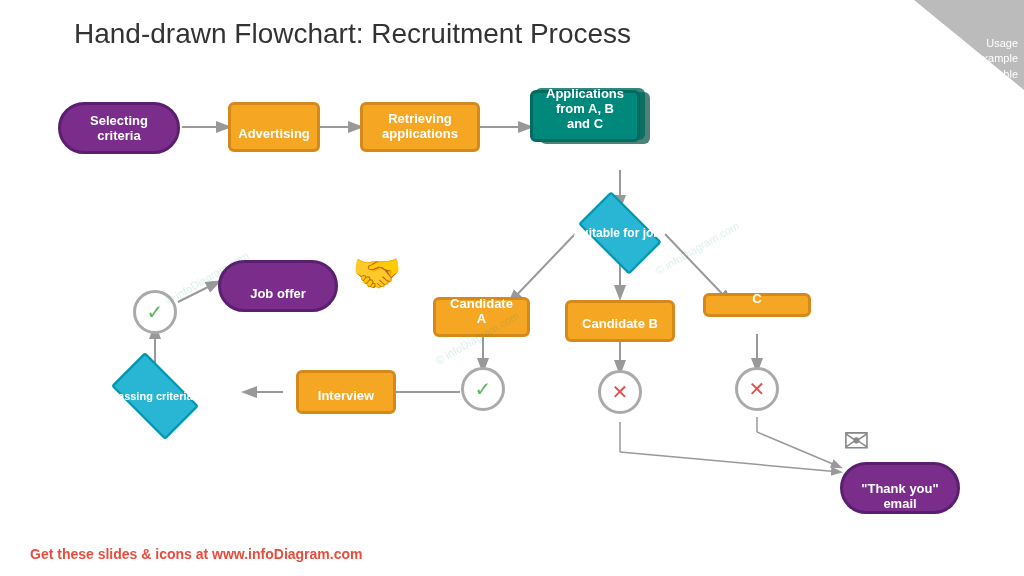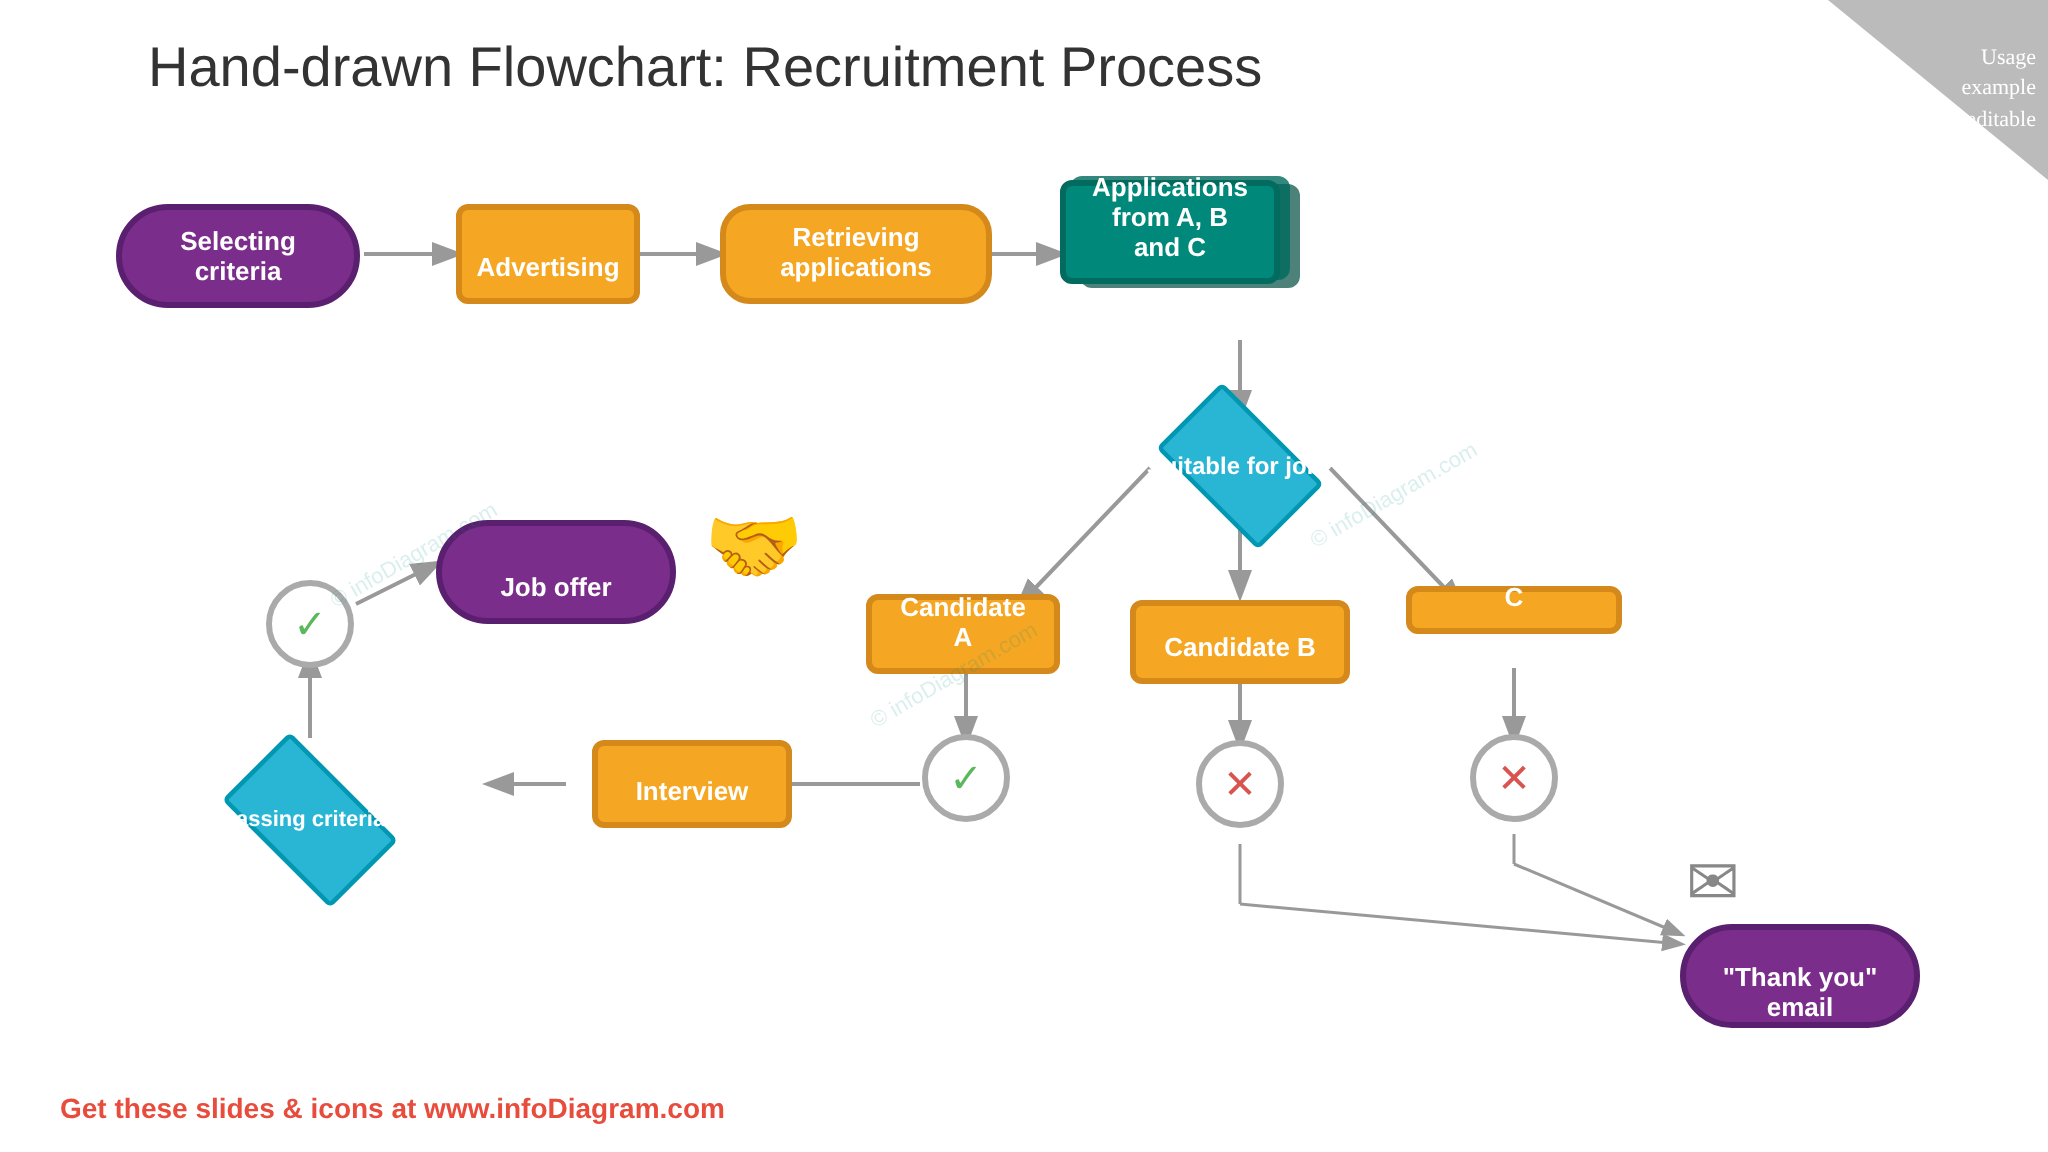--- a/index.html
+++ b/index.html
@@ -22,24 +22,23 @@
 
     .usage-badge {
       position: absolute;
       top: 0;
       right: 0;
       width: 110px;
       height: 90px;
       background: #bbb;
       clip-path: polygon(0 0, 100% 0, 100% 100%);
       display: flex;
-      align-items: center;
+      align-items: flex-end;
       justify-content: flex-end;
       padding: 8px 6px;
-      font-family: Liberation Serif, serif;
     }
     .usage-badge-text {
       font-size: 11px;
       color: #fff;
       text-align: right;
       line-height: 1.4;
       transform: rotate(0deg);
     }
 
     .flowchart-area {
@@ -198,21 +197,21 @@
   </svg>
 
   <div class="node rect orange" style="left:228px; top:30px; width:92px; height:50px;">
     <span>Advertising</span>
   </div>
 
   <div class="node rounded-rect purple" style="left:58px; top:30px; width:122px; height:52px;">
     <span>Selecting criteria</span>
   </div>
 
-  <div class="node rect orange" style="left:360px; top:30px; width:136px; height:50px;border-radius:15px;">
+  <div class="node rect orange" style="left:360px; top:30px; width:120px; height:50px;">
     <span>Retrieving applications</span>
   </div>
 
   <div style="position:absolute; left:530px; top:18px;">
     <div style="position:absolute; left:10px; top:2px; width:110px; height:52px; background:#004d40; border-radius:6px; opacity:0.7;"></div>
     <div style="position:absolute; left:5px; top:-2px; width:110px; height:52px; background:#00695c; border-radius:6px; opacity:0.8;"></div>
     <div class="node rect teal" style="position:relative; width:110px; height:52px;">
       <span>Applications from A, B and C</span>
     </div>
   </div>
@@ -245,21 +244,21 @@
   </div>
 
   <div class="circle-icon" style="left:735px; top:295px;">
     <span style="color:#d9534f; font-size:20px;">✕</span>
   </div>
 
   <div class="node rect orange" style="left:296px; top:298px; width:100px; height:44px;">
     <span>Interview</span>
   </div>
 
-  <div style="position:absolute; left:104px; top:306px; width:102px; height:64px;">
+  <div style="position:absolute; left:104px; top:292px; width:102px; height:64px;">
     <div style="position:absolute; left:0; top:0; width:102px; height:64px; background:#29b6d4; border:3px solid #0097b2; transform:rotate(45deg) scale(0.75); border-radius:4px;"></div>
     <div style="position:absolute; left:0; top:0; width:102px; height:64px; display:flex; align-items:center; justify-content:center; font-size:11px; font-weight:700; color:#fff; text-align:center;">
       <span>Passing criteria?</span>
     </div>
   </div>
 
   <div class="circle-icon" style="left:133px; top:218px;">
     <span style="color:#5cb85c; font-size:20px;">✓</span>
   </div>
 

